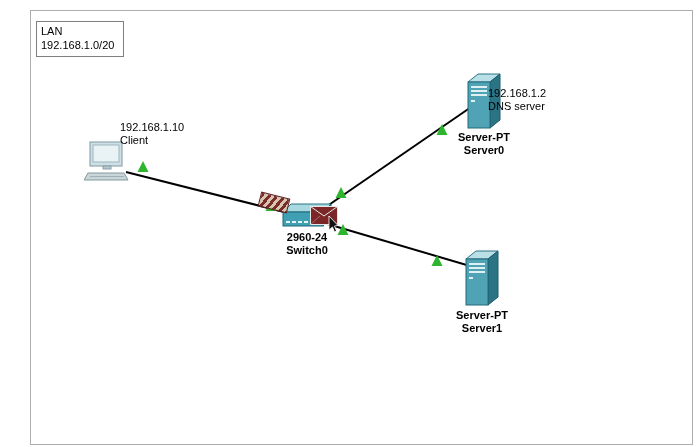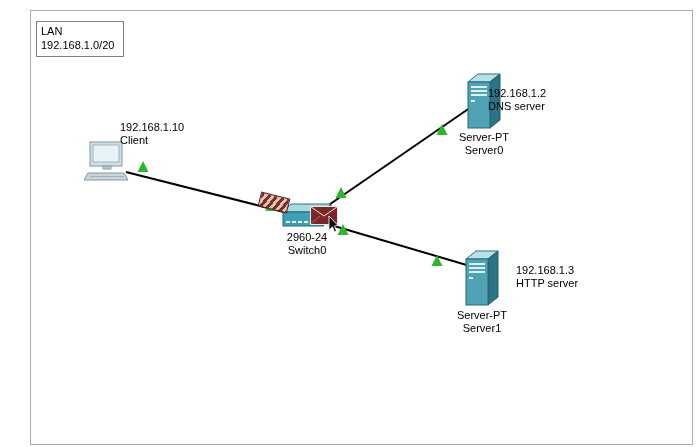--- a/index.html
+++ b/index.html
@@ -15,21 +15,21 @@
     position:absolute;left:36px;top:21px;width:88px;height:36px;
     border:1px solid #7f7f7f;box-sizing:border-box;background:#ffffff;
     font-size:11px;line-height:14px;padding:2px 4px;z-index:4;
   }
   .overlay{position:absolute;left:0;top:0;z-index:1;}
   .dev{position:absolute;z-index:2;}
   .lbl{
     position:absolute;font-size:11px;line-height:13px;color:#000;
     white-space:nowrap;z-index:3;
   }
-  .lbl.center{text-align:center;}
+  .lbl.center{text-align:center;font-weight:bold;}
   .packet-strip{
     position:absolute;left:259px;top:195px;width:30px;height:15px;z-index:3;
     background:repeating-linear-gradient(115deg,#7a2b2b 0 3px,#d9c4ae 3px 6px);
     border:1px solid #5c2020;transform:rotate(14deg);box-sizing:border-box;
   }
   .envelope{position:absolute;left:310px;top:206px;z-index:4;}
 </style>
 </head>
 <body>
 
@@ -127,18 +127,14 @@
       <rect x="7" y="14" width="16" height="2" fill="#dff0f3"></rect>
       <rect x="7" y="18" width="16" height="2" fill="#dff0f3"></rect>
       <rect x="7" y="22" width="16" height="2" fill="#dff0f3"></rect>
       <rect x="7" y="28" width="4" height="2" fill="#dff0f3"></rect>
     </svg>
   </div>
   <div class="lbl center" style="left:442px;top:309px;width:80px;">
     <div>Server-PT</div>
     <div>Server1</div>
   </div>
-  <div class="lbl" style="left:516px;top:264px;">
-    <div>192.168.1.3</div>
-    <div>HTTP server</div>
-  </div>
 
 </div>
 
 </body></html>

